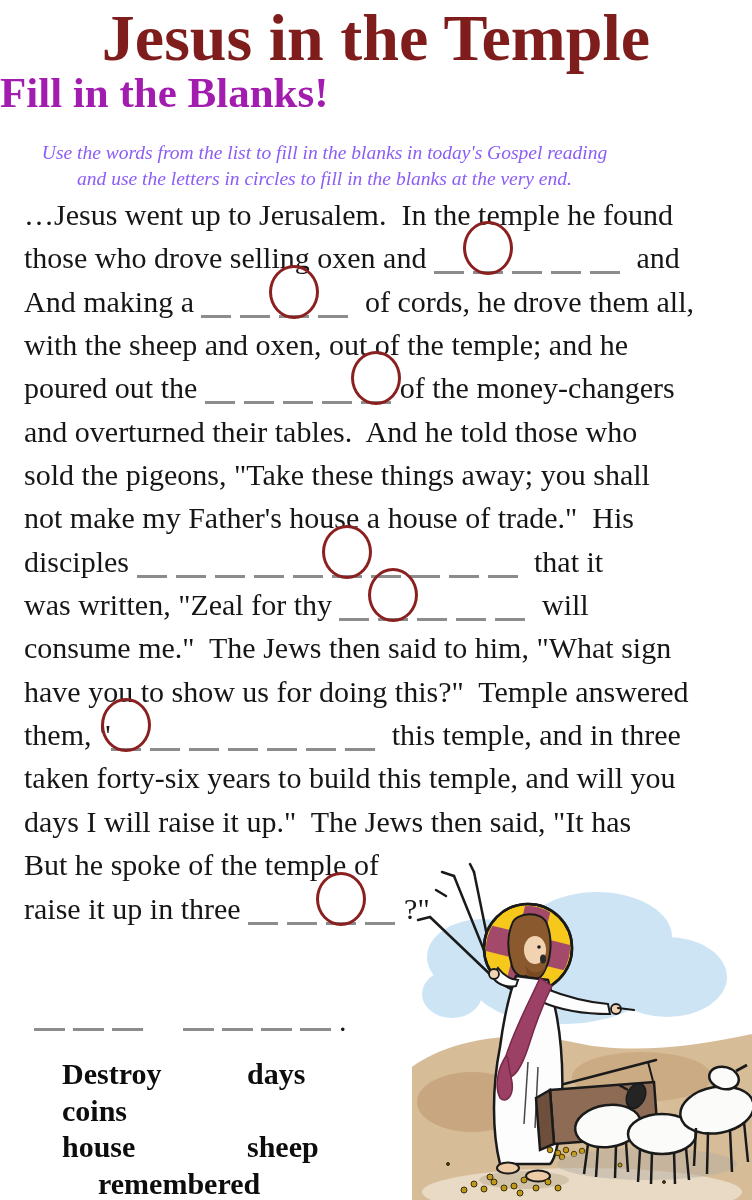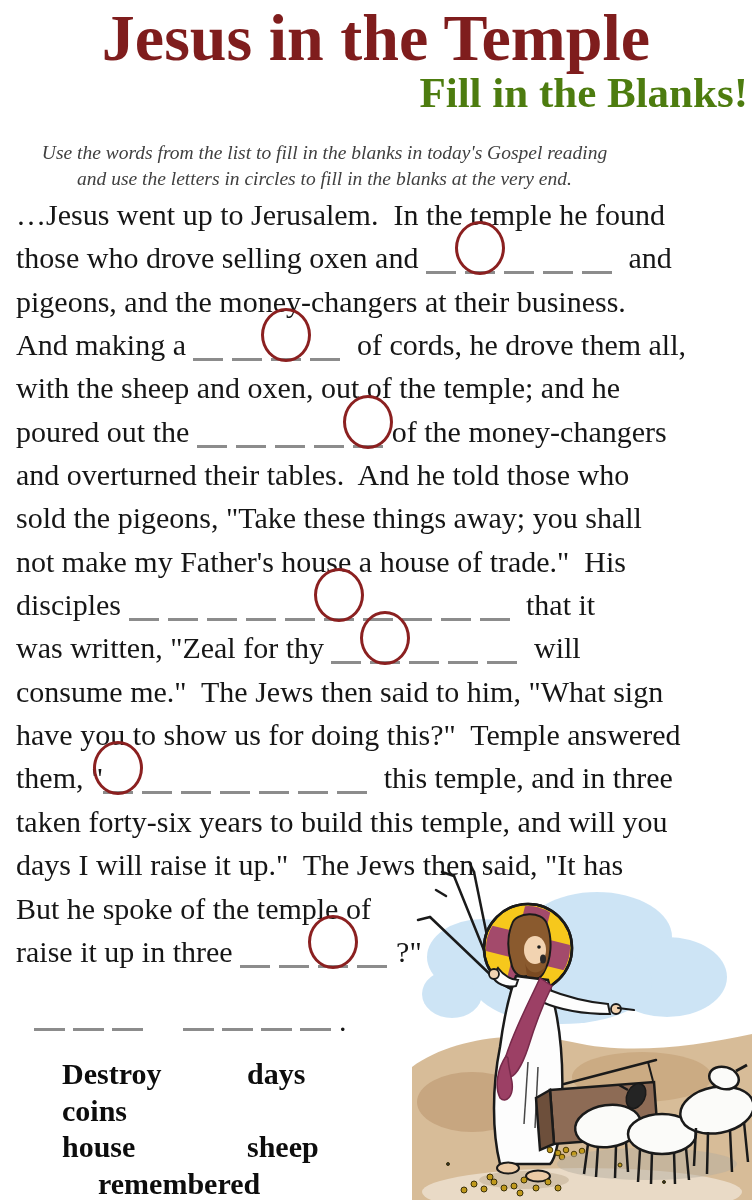--- a/index.html
+++ b/index.html
@@ -2,25 +2,25 @@
 <html style="--circle: #8b2020; --dash: #8c8c8c; --sky: #a5cfee; --ground: #cdab7e; --halo-yellow: #f6c81c; --halo-cross: #a34a6b; --sash: #9c4065; --box: #8d6b55; --coin: #c0991c;"><head>
 <meta charset="utf-8">
 <style>
   html,body{margin:0;padding:0;}
   body{
     width:752px;height:1200px;background:#ffffff;position:relative;overflow:hidden;
     font-family:"Liberation Serif","DejaVu Serif",serif;color:#161616;
   }
   .title{position:absolute;top:8px;left:0;width:752px;text-align:center;
     font-weight:bold;font-size:66px;line-height:60px;margin:0;color:#7f1d1d;}
-  .subtitle{position:absolute;top:70px;left:0;width:748px;text-align:right;
-    font-weight:bold;font-size:43px;line-height:46px;color:#4d7c0f;}
+  .subtitle{position:absolute;top:70px;left:0;width:748px;text-align:left;
+    font-weight:bold;font-size:43px;line-height:46px;color:#a21caf;}
   .instructions{position:absolute;top:140px;left:0;width:649px;text-align:center;
-    font-style:italic;font-size:19.5px;line-height:26px;color:#404040;}
-  #passage{position:absolute;left:16px;top:193px;font-size:30px;line-height:43.35px;z-index:2;}
+    font-style:italic;font-size:19.5px;line-height:26px;color:#8b5cf6;}
+  #passage{position:absolute;left:24px;top:193px;font-size:30px;line-height:43.35px;z-index:2;}
   .pline{white-space:pre;height:43.35px;}
   .blank{white-space:normal;}
   .dash{display:inline-block;width:30px;height:8px;border-bottom:3px solid var(--dash,#8c8c8c);
     margin-right:9px;vertical-align:-6px;position:relative;}
   .circle{position:absolute;left:50%;top:-42px;transform:translateX(-50%);
     width:50px;height:54px;box-sizing:border-box;
     border:3.5px solid var(--circle,#8b2020);border-radius:50%;}
   #finalAnswer{position:absolute;left:34px;top:1004px;z-index:2;}
   .fdash{display:inline-block;width:31px;height:22px;border-bottom:3.5px solid var(--dash,#8c8c8c);margin-right:8px;}
   .fgroup{display:inline-block;}
@@ -146,21 +146,20 @@
         <circle cx="108" cy="331" r="3"></circle>
       <circle cx="208" cy="303" r="2"></circle>
       <circle cx="36" cy="302" r="1.5" fill="#333333"></circle>
         <circle cx="252" cy="320" r="1.5" fill="#333333"></circle>
     </g>
   </svg>
 
   <section id="passage">
       <div class="pline"><span>…Jesus went up to Jerusalem.  In the temple he found</span></div>
       <div class="pline"><span>those who drove selling oxen and </span><span class="blank"><span class="dash"></span><span class="dash"><span class="circle"></span></span><span class="dash"></span><span class="dash"></span><span class="dash"></span></span><span> and</span></div>
-      <div class="pline"><span>pigeons, and the money-changers at their business.</span></div>
       <div class="pline"><span>And making a </span><span class="blank"><span class="dash"></span><span class="dash"></span><span class="dash"><span class="circle"></span></span><span class="dash"></span></span><span> of cords, he drove them all,</span></div>
       <div class="pline"><span>with the sheep and oxen, out of the temple; and he</span></div>
       <div class="pline"><span>poured out the </span><span class="blank"><span class="dash"></span><span class="dash"></span><span class="dash"></span><span class="dash"></span><span class="dash"><span class="circle"></span></span></span><span>of the money-changers</span></div>
       <div class="pline"><span>and overturned their tables.  And he told those who</span></div>
       <div class="pline"><span>sold the pigeons, "Take these things away; you shall</span></div>
       <div class="pline"><span>not make my Father's house a house of trade."  His</span></div>
       <div class="pline"><span>disciples </span><span class="blank"><span class="dash"></span><span class="dash"></span><span class="dash"></span><span class="dash"></span><span class="dash"></span><span class="dash"><span class="circle"></span></span><span class="dash"></span><span class="dash"></span><span class="dash"></span><span class="dash"></span></span><span> that it</span></div>
       <div class="pline"><span>was written, "Zeal for thy </span><span class="blank"><span class="dash"></span><span class="dash"><span class="circle"></span></span><span class="dash"></span><span class="dash"></span><span class="dash"></span></span><span> will</span></div>
       <div class="pline"><span>consume me."  The Jews then said to him, "What sign</span></div>
       <div class="pline"><span>have you to show us for doing this?"  Temple answered</span></div>

